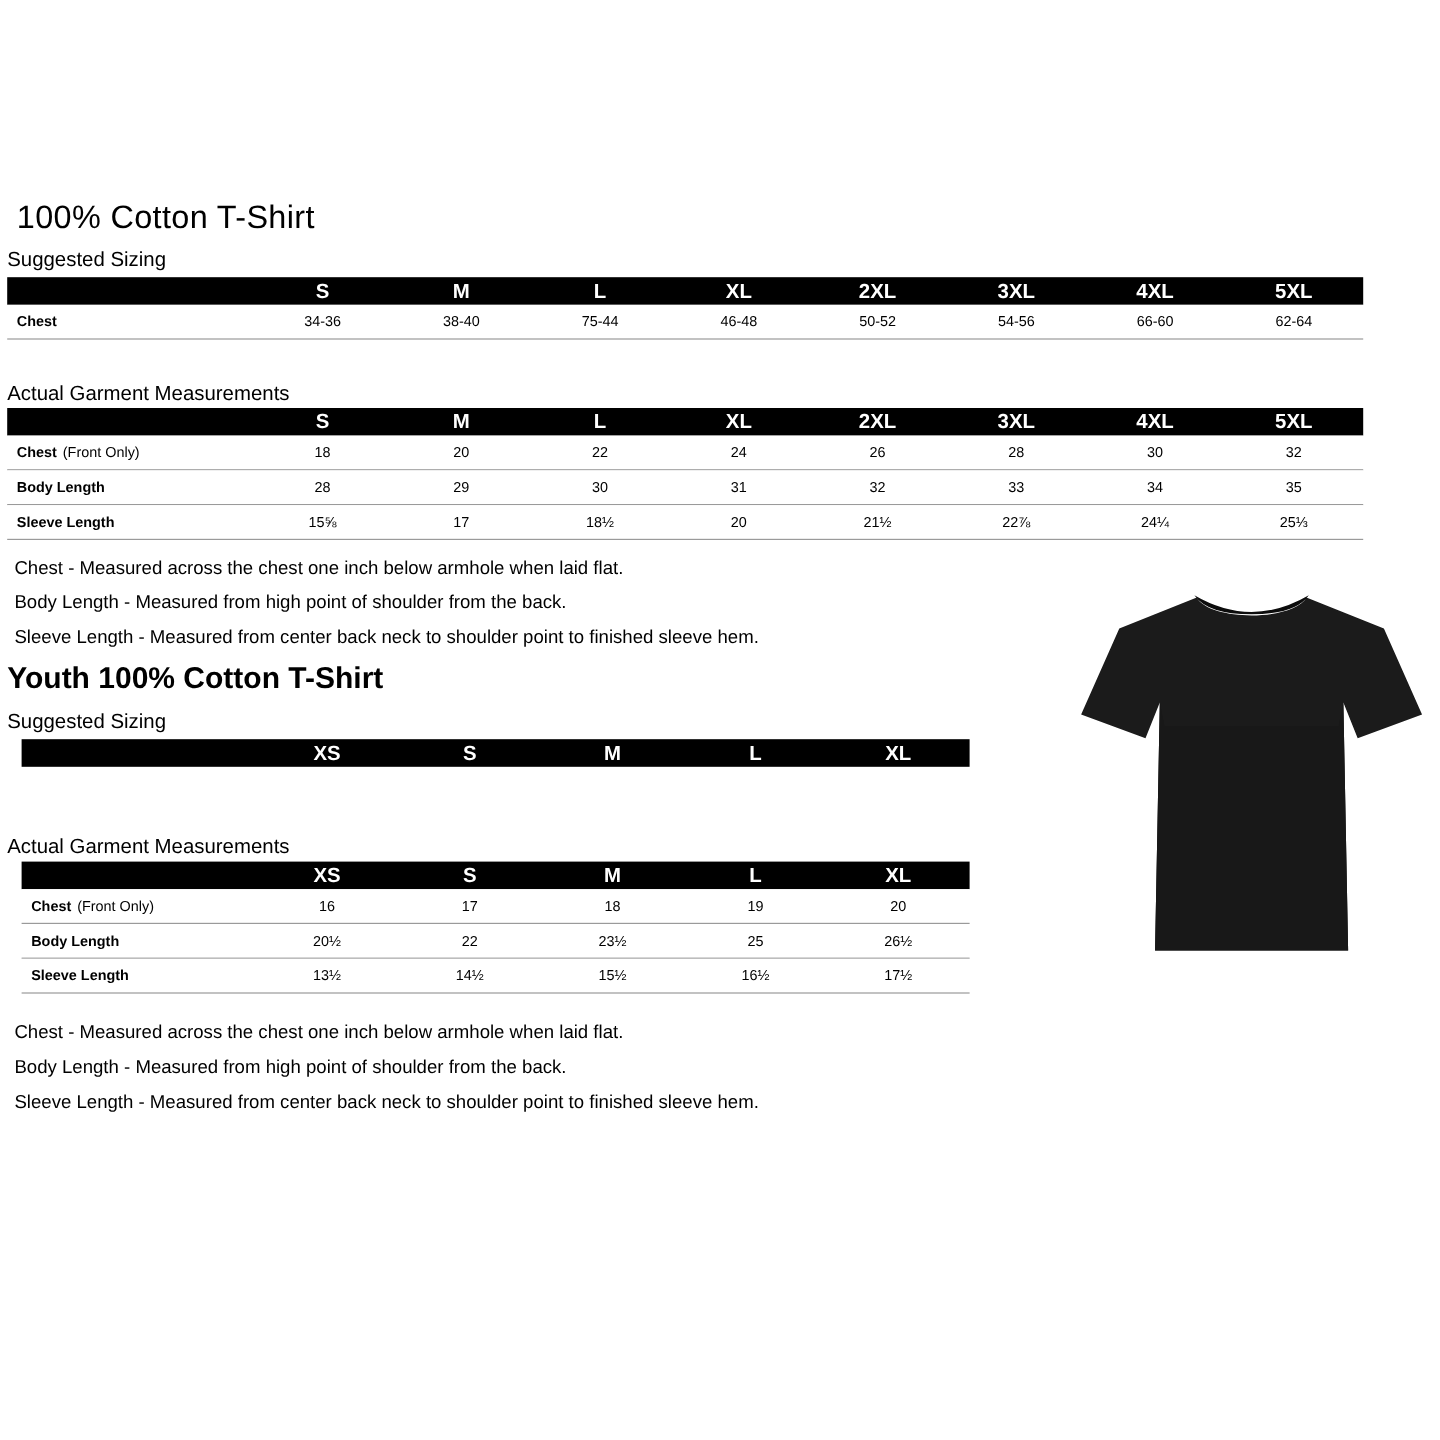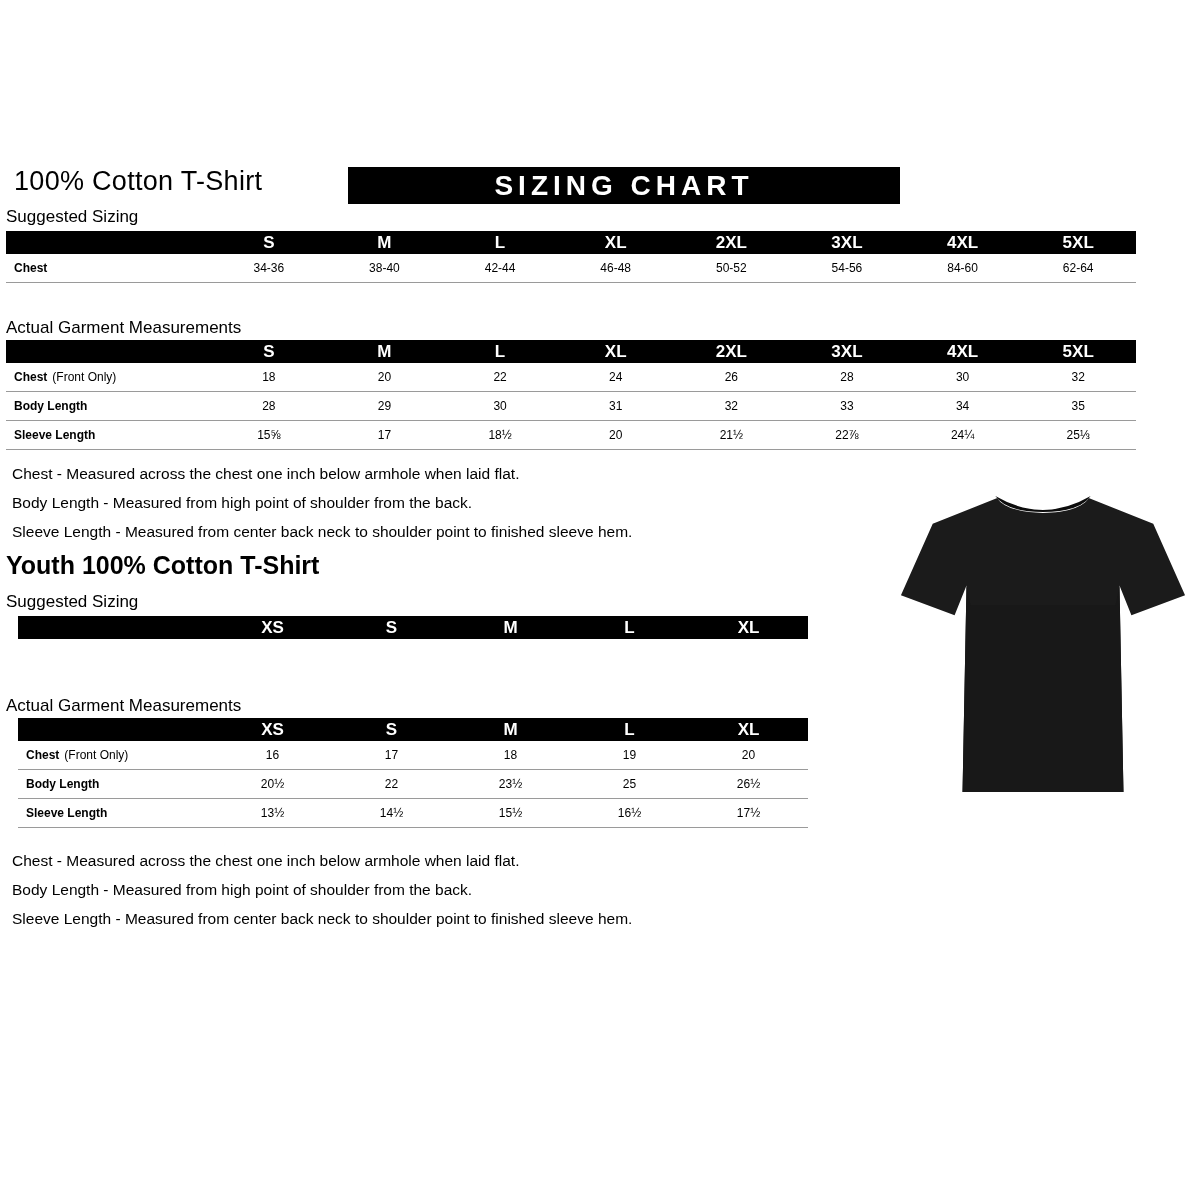--- a/index.html
+++ b/index.html
@@ -41,21 +41,20 @@
     position:absolute;left:6px;top:551px;font-size:25px;font-weight:700;
   }
   .tshirt{position:absolute;left:893px;top:476px;width:298px;height:338px;}
 </style>
 </head>
 <body>
 
 <div class="page">
 
   <div class="title">100% Cotton T-Shirt</div>
-  <div class="banner">SIZING CHART</div>
 
   <div class="section-label" style="top:207px">Suggested Sizing</div>
 
   <div class="sz-table adult-w" style="top:231px">
     <div class="thead">
       <div class="cell lc-adult"></div>
       <div class="cell">S</div>
       <div class="cell">M</div>
       <div class="cell">L</div>
       <div class="cell">XL</div>
@@ -63,25 +62,25 @@
       <div class="cell">3XL</div>
       <div class="cell">4XL</div>
       <div class="cell">5XL</div>
     </div>
     <div class="trow">
       <div class="cell lc-adult label-cell">
         <span class="lbl">Chest</span>
       </div>
       <div class="cell">34-36</div>
       <div class="cell">38-40</div>
-      <div class="cell">42-44</div>
+      <div class="cell">75-44</div>
       <div class="cell">46-48</div>
       <div class="cell">50-52</div>
       <div class="cell">54-56</div>
-      <div class="cell">84-60</div>
+      <div class="cell">66-60</div>
       <div class="cell">62-64</div>
     </div>
   </div>
 
   <div class="section-label" style="top:318px">Actual Garment Measurements</div>
 
   <div class="sz-table adult-w" style="top:340px">
     <div class="thead">
       <div class="cell lc-adult"></div>
       <div class="cell">S</div>

